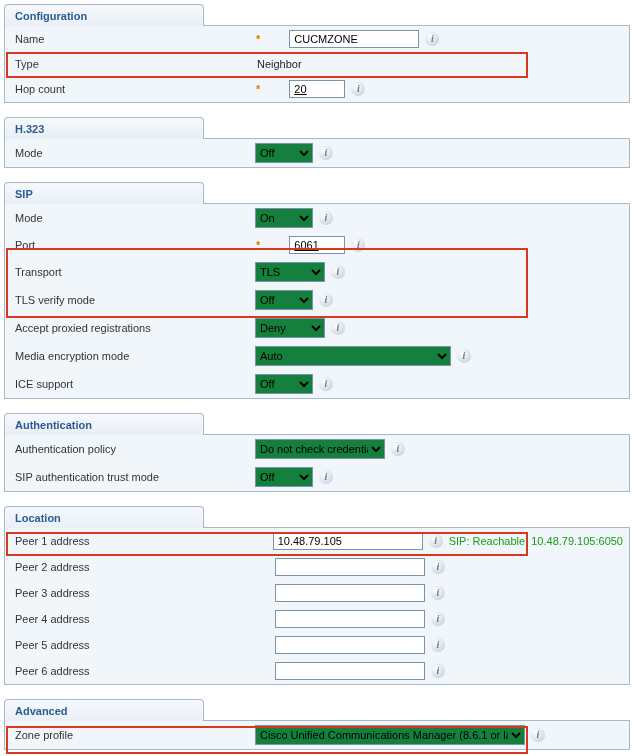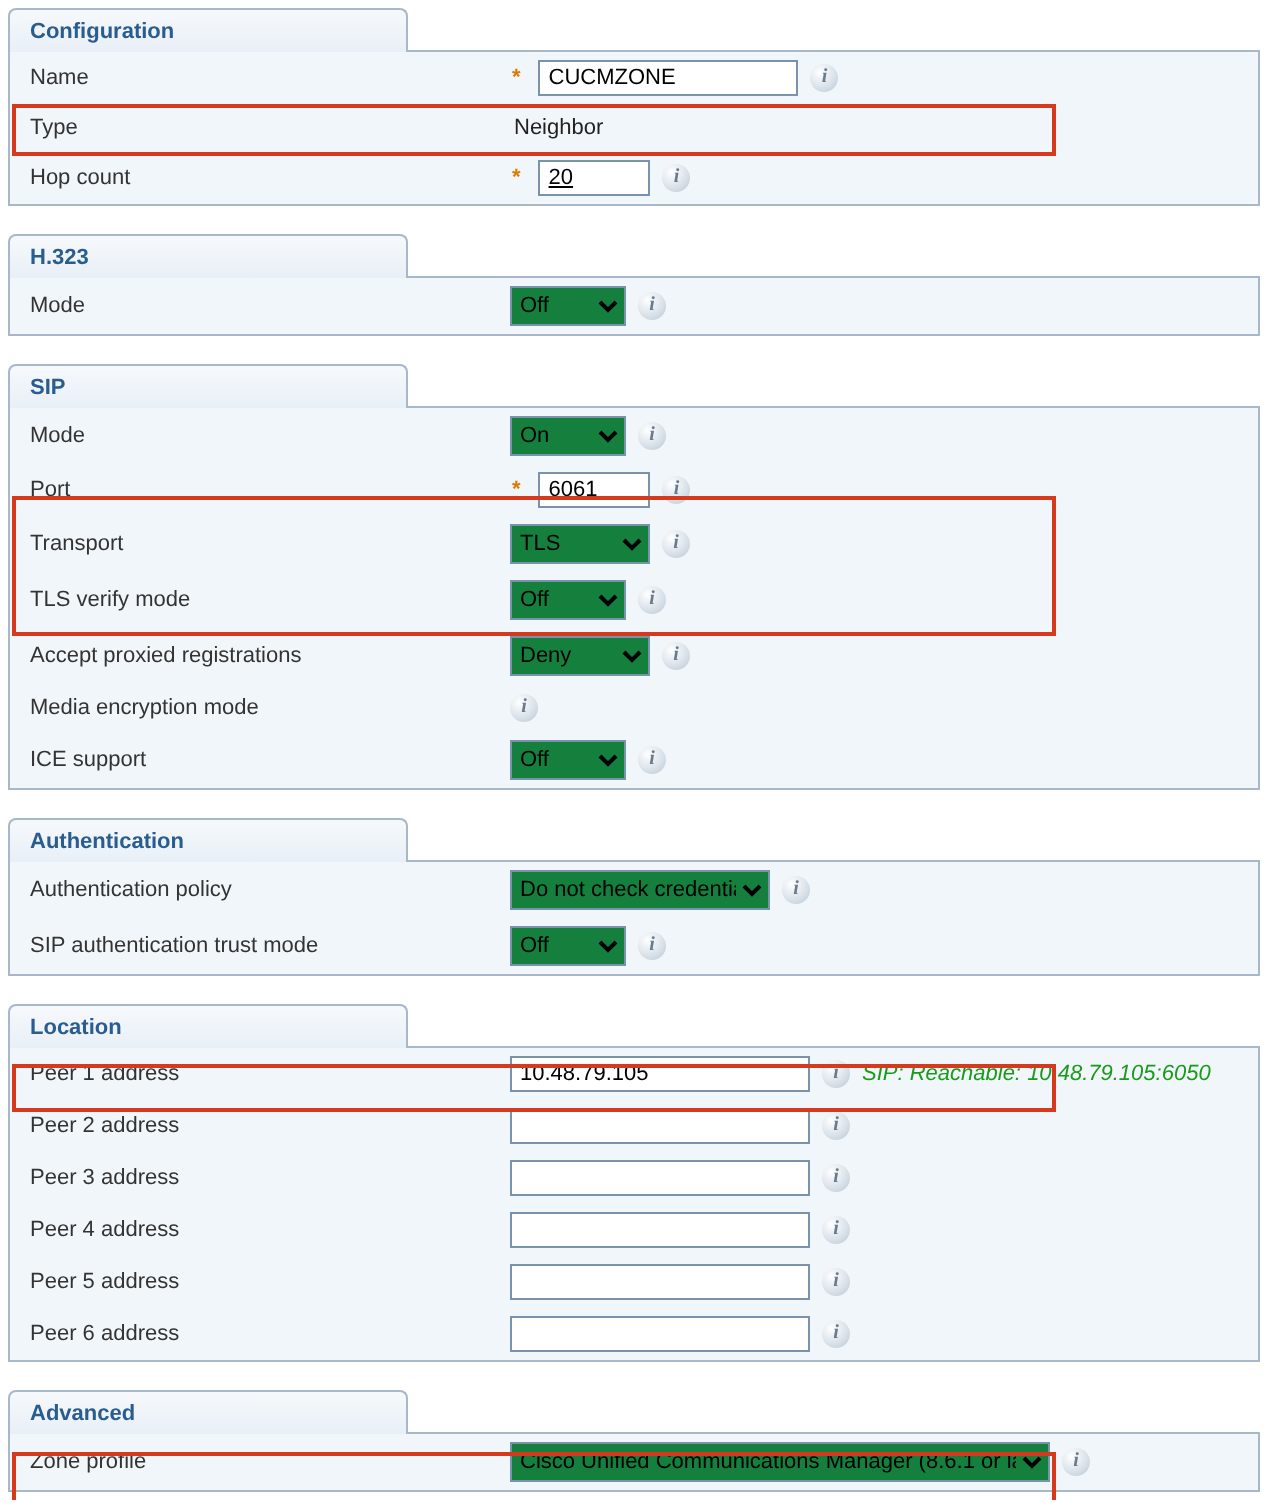--- a/index.html
+++ b/index.html
@@ -61,20 +61,21 @@
     margin-left: 1px;
     font-size: 11px;
   }
   input[type="text"] {
     height: 18px;
     padding: 1px 4px;
     border: 1px solid #7a93ad;
     background: #fff;
     font-size: 11px;
     font-family: inherit;
+    margin-left: 20px;
   }
   .inp-med { width: 130px; }
   .inp-sm  { width: 56px; text-decoration: underline; }
   .inp-lg  { width: 150px; }
   select {
     height: 20px;
     border: 1px solid #7a93ad;
     background: #15803d;
     font-size: 11px;
     font-family: inherit;
@@ -113,21 +114,20 @@
   }
   
   #hl-type   { left: 2px; top: 48px;  width: 522px; height: 26px; }
   #hl-sip    { left: 2px; top: 244px; width: 522px; height: 70px; }
   #hl-peer1  { left: 2px; top: 528px; width: 522px; height: 24px; }
   #hl-prof   { left: 2px; top: 722px; width: 522px; height: 28px; }
   .status-green {
     color: #1a9a1a;
     font-size: 11px;
     white-space: nowrap;
-    font-style: italic;
   }
   .page-wrap { position: relative; }
 </style>
 </head>
 <body>
 
 <div class="page-wrap">
 
   <div id="hl-type" class="highlight"></div>
   <div id="hl-sip" class="highlight"></div>
@@ -210,20 +210,21 @@
       <div class="row">
         <div class="label-cell">Accept proxied registrations</div>
         <div class="control-cell">
           <select class="sel-med"><option>Deny</option></select>
           <span class="info-icon">i</span>
         </div>
       </div>
       <div class="row">
         <div class="label-cell">Media encryption mode</div>
         <div class="control-cell">
+          <select class="sel-xl"><option>Auto</option></select>
           <span class="info-icon">i</span>
         </div>
       </div>
       <div class="row">
         <div class="label-cell">ICE support</div>
         <div class="control-cell">
           <select class="sel-sm"><option>Off</option></select>
           <span class="info-icon">i</span>
         </div>
       </div>

